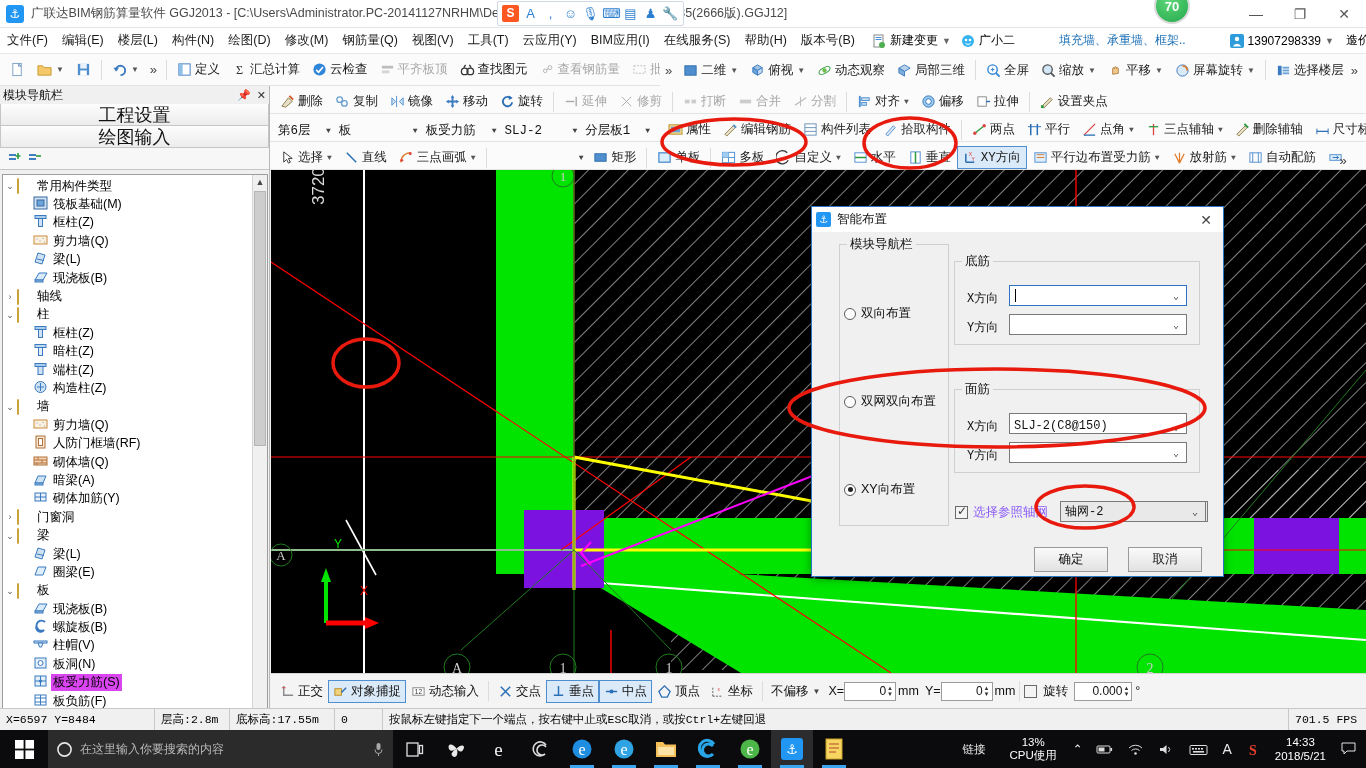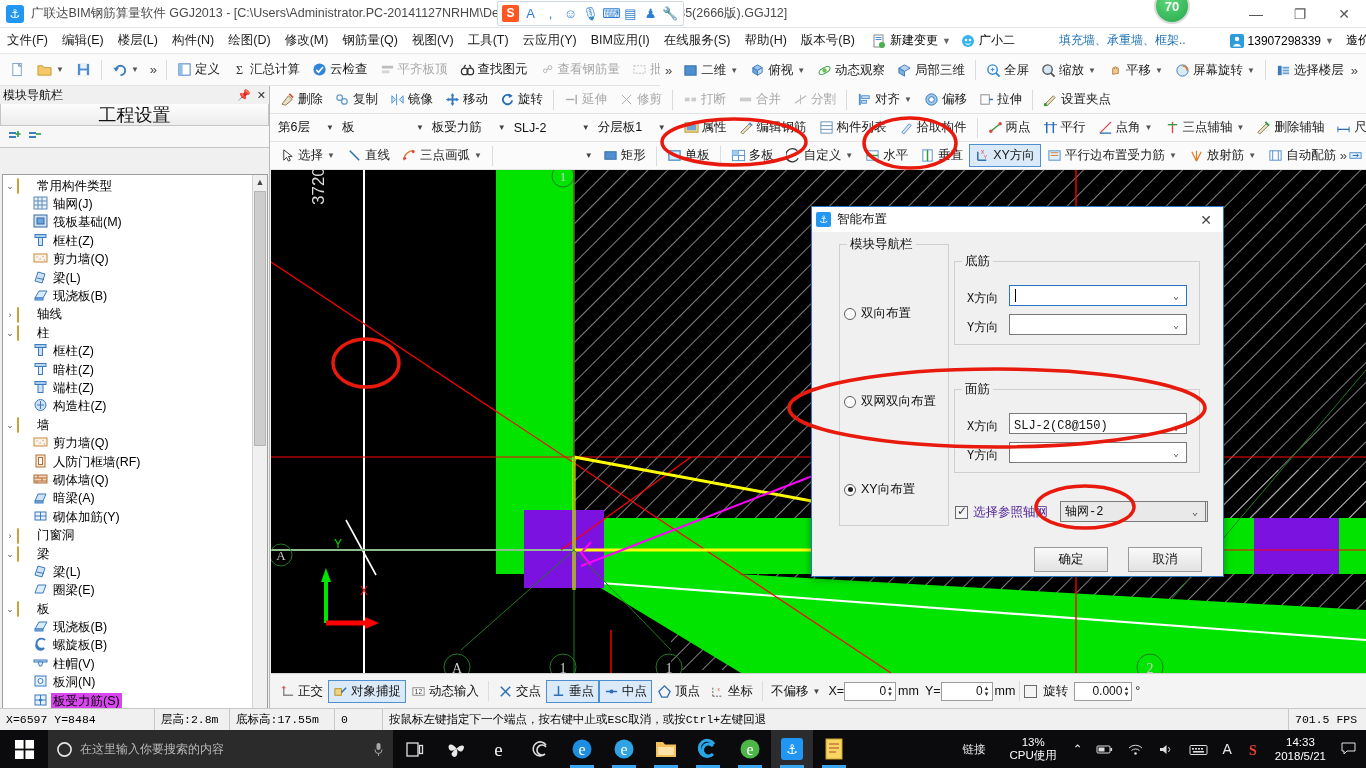--- a/index.html
+++ b/index.html
@@ -110,22 +110,22 @@
   .vscroll .thumb { position:absolute; top:16px; left:1px; width:12px; height:255px;
     background:#cdcdcd; border:1px solid #b5b5b5; }
   .lp-bottom-btn {
     height:22px; line-height:22px; text-align:center; font-size:12.5px; color:#111;
     background:linear-gradient(#fdfdfd,#ececec); border:1px solid #c6c6c6;
   }
 
   
   .tb2, .tb3, .tb4 {
     position:absolute; left:270px; background:#fbfbfb;
-    border-bottom:1px solid #e3e3e3; display:flex; align-items:center;
-    padding-left:4px; width:1096px; height:28px;
+    border-bottom:1px solid #e3e3e3; display:flex; align-items:flex-end;
+    padding-left:4px; width:1096px; height:28px;font-family:Liberation Mono, monospace;
   }
   .tb2 { top:86px; }
   .tb3 { top:114px; }
   .tb4 { top:142px; }
   .tb1-right { position:absolute; left:660px; top:54px; width:706px; height:32px;
     background:#fbfbfb; display:flex; align-items:center; }
   .flatcombo { display:flex; align-items:center; font-size:12.5px; color:#111; white-space:nowrap; }
   .flatcombo .cv { padding:2px 4px; }
   .flatcombo .ca { font-size:8px; color:#444; padding-right:4px; }
   .toolicon { width:15px; height:15px; flex:none; }
@@ -465,20 +465,21 @@
 
   <div class="leftpanel">
     <div class="lp-header">
       <span>模块导航栏</span>
       <span class="hdr-btns">
         <span>📌</span>
         <span>✕</span>
       </span>
     </div>
     <div class="lp-tab">工程设置</div>
+    <div class="lp-tab">绘图输入</div>
     <div class="lp-icons">
       <span>
         <svg width="14" height="14" viewBox="0 0 14 14">
             <rect x="1" y="4" width="7" height="2" fill="#3f7fbf"></rect>
             <rect x="1" y="8" width="7" height="2" fill="#3f7fbf"></rect>
             <path d="M10 3 v6 M7.5 6 h5" stroke="#2e9b3e" stroke-width="1.6"></path>
           </svg>
       </span>
       <span>
         <svg width="14" height="14" viewBox="0 0 14 14">
@@ -488,34 +489,20 @@
           </svg>
       </span>
     </div>
 
     <div class="treebox">
       <div class="tree-scroll" id="tree-rows">
           <div class="trow">
             <span class="twist">⌄</span>
             <span class="ticon"><span class="folder open"></span></span>
             <span class="tlabel">常用构件类型</span>
-          </div>
-          <div class="trow">
-            <span class="tindent"></span>
-            <span class="twist"></span>
-            <span><svg class="ticon" viewBox="0 0 15 14">
-                <rect x="1" y="1" width="13" height="12" fill="#e8f0fa" stroke="#5f8ab8"></rect>
-                <g stroke="#5f8ab8">
-                  <line x1="5" y1="1" x2="5" y2="13"></line>
-                  <line x1="9" y1="1" x2="9" y2="13"></line>
-                  <line x1="1" y1="5" x2="14" y2="5"></line>
-                  <line x1="1" y1="9" x2="14" y2="9"></line>
-                </g>
-              </svg></span>
-            <span class="tlabel">轴网(J)</span>
           </div>
           <div class="trow">
             <span class="tindent"></span>
             <span class="twist"></span>
             <span><svg class="ticon" viewBox="0 0 15 14">
                 <rect x="1" y="1" width="13" height="12" fill="#cfe2f3" stroke="#36699f"></rect>
                 <rect x="4" y="4" width="7" height="6" fill="#6ba4d8" stroke="#36699f"></rect>
               </svg></span>
             <span class="tlabel">筏板基础(M)</span>
           </div>
@@ -1230,21 +1217,21 @@
       <span class="da">⌄</span>
     </div>
     <div style="position:absolute;left:155px;top:240px;width:45px;" class="fld-label">Y方向</div>
     <div class="dlg-combo" style="position:absolute;left:197px;top:235px;width:178px;">
       <span class="dv"></span>
       <span class="da">⌄</span>
     </div>
 
     <div style="position:absolute;left:143px;top:297px;display:flex;align-items:center;gap:5px;">
       <span class="chk on"></span>
-      <span style="font-size:12.5px;color:#4c1d95;">选择参照轴网</span>
+      <span style="font-size:12.5px;color:#8b5cf6;">选择参照轴网</span>
     </div>
     <div class="dlg-combo gray" style="position:absolute;left:390px;top:294px;width:0px;"></div>
     <div class="dlg-combo gray" style="position:absolute;left:248px;top:294px;width:146px;">
       <span class="dv">轴网-2</span>
       <span class="da">⌄</span>
     </div>
 
     <div class="dbtn" style="position:absolute;left:222px;top:340px;">确定</div>
     <div class="dbtn" style="position:absolute;left:316px;top:340px;">取消</div>
   </div>

